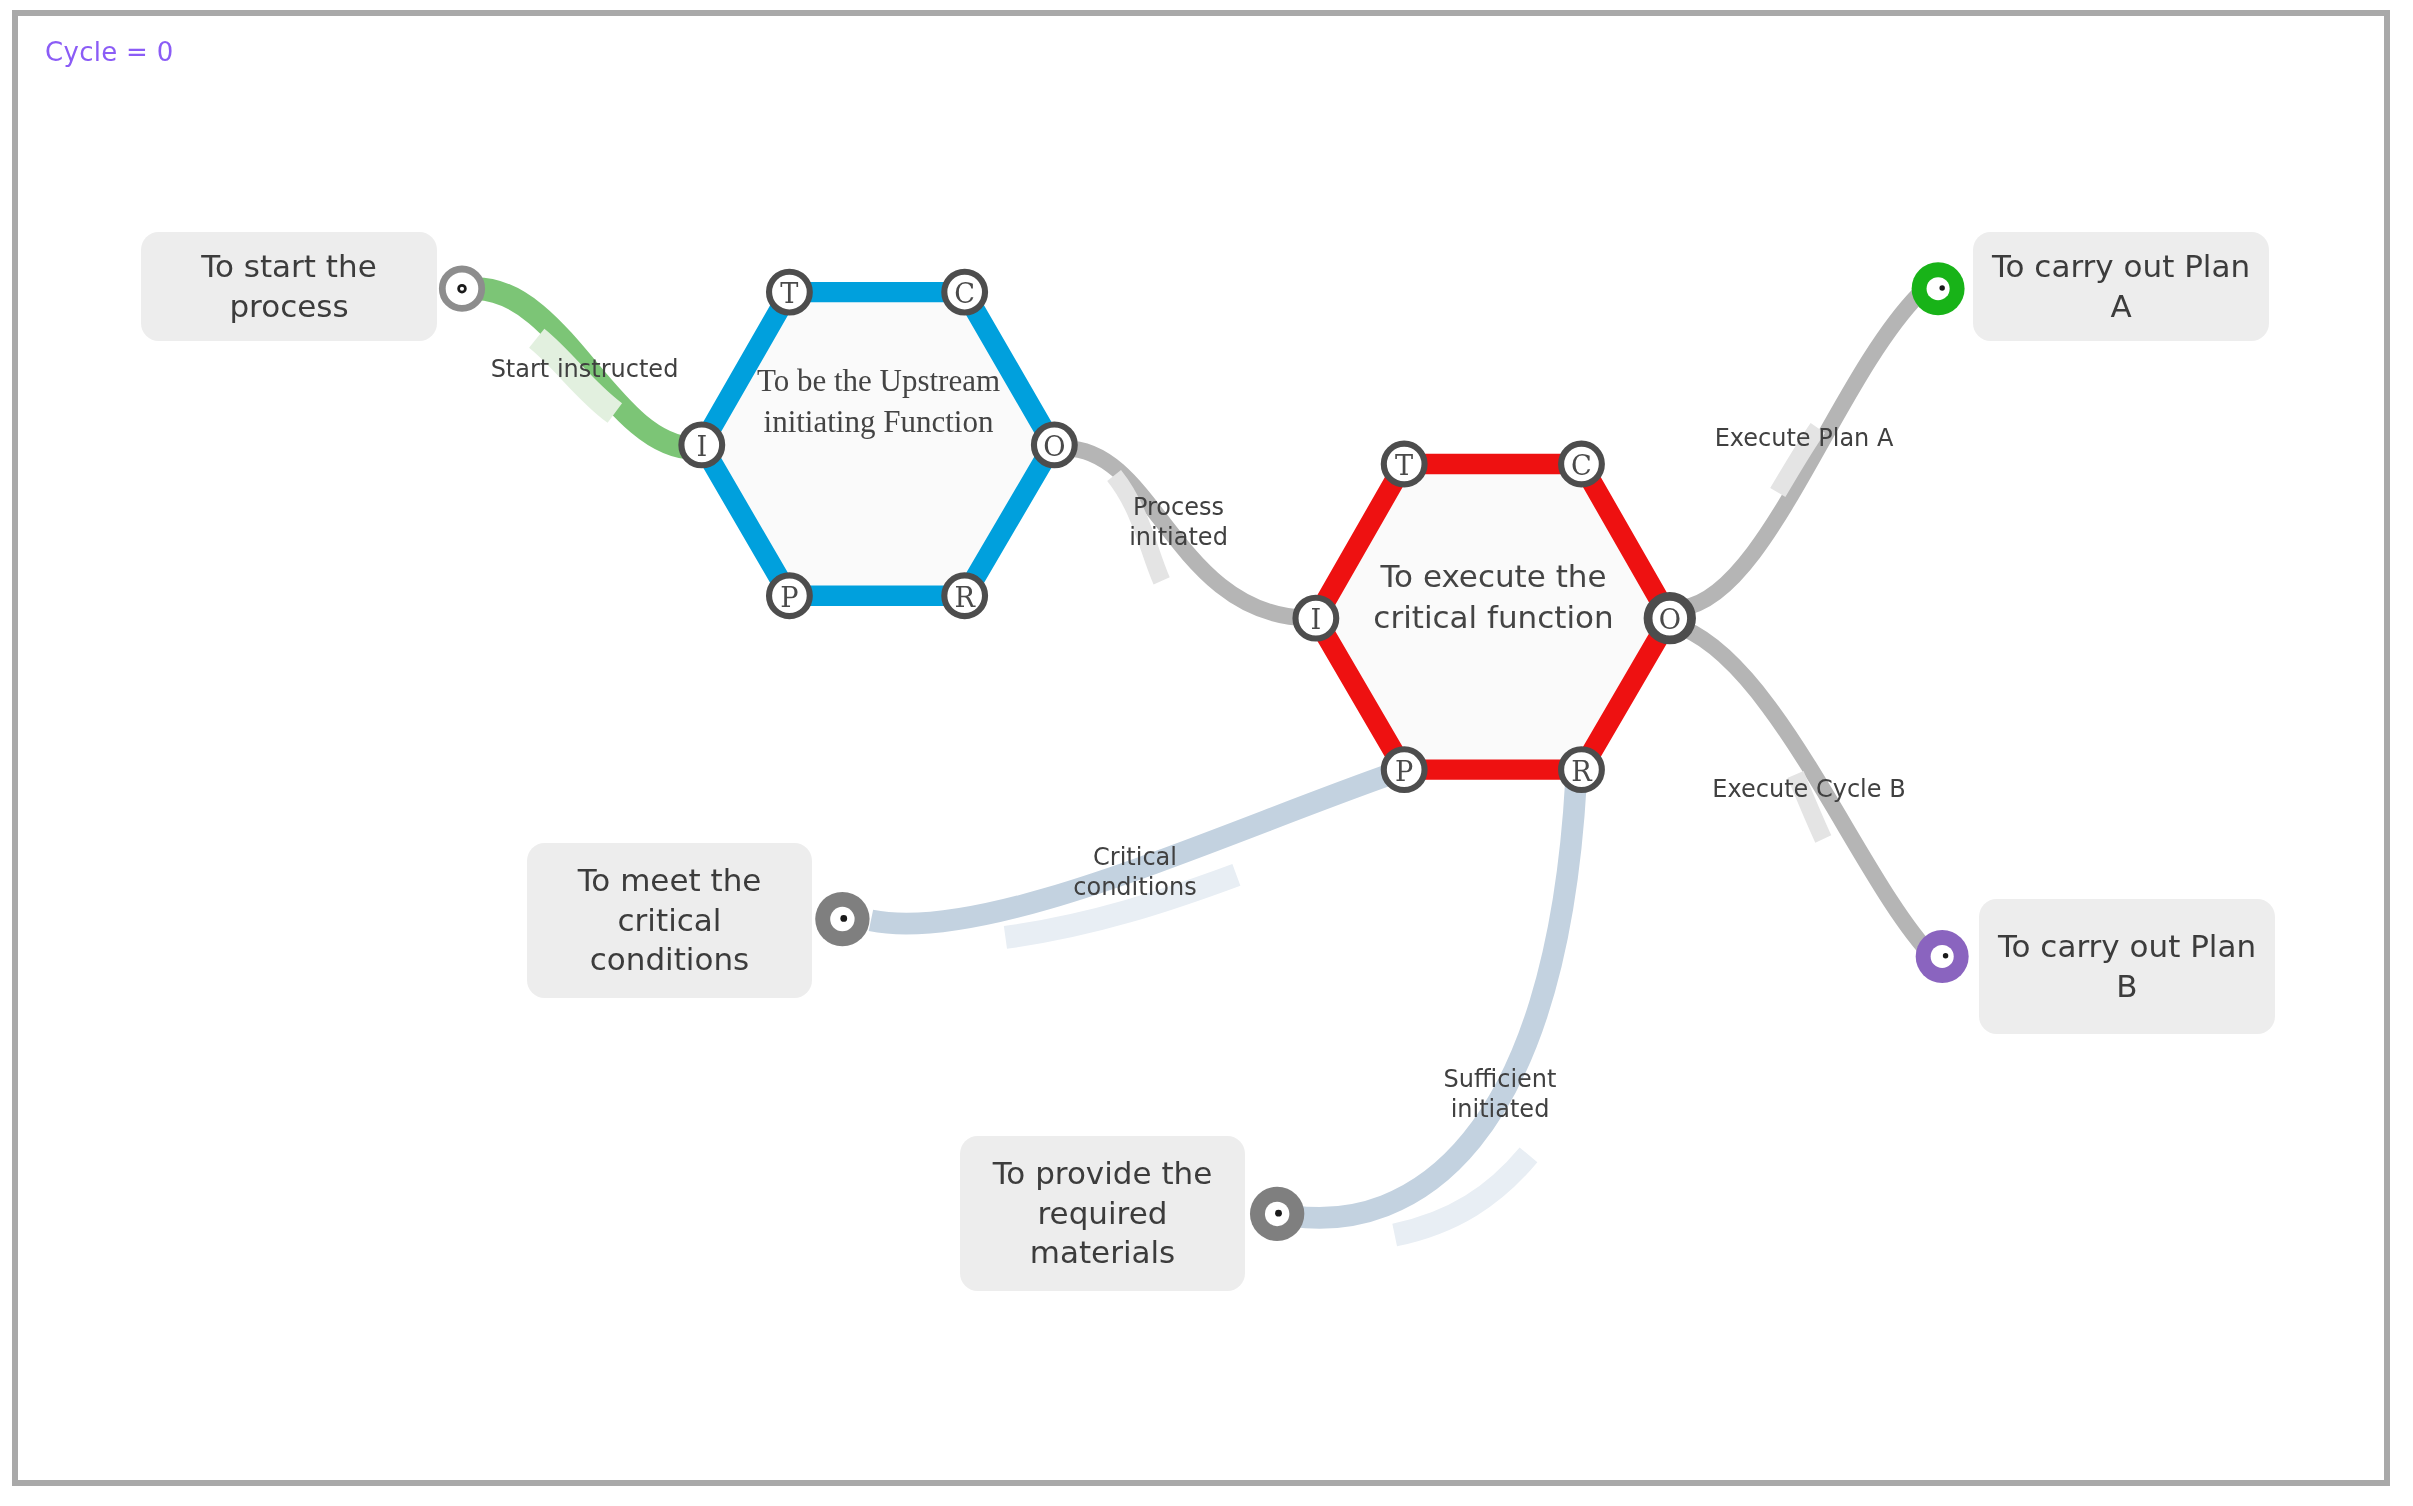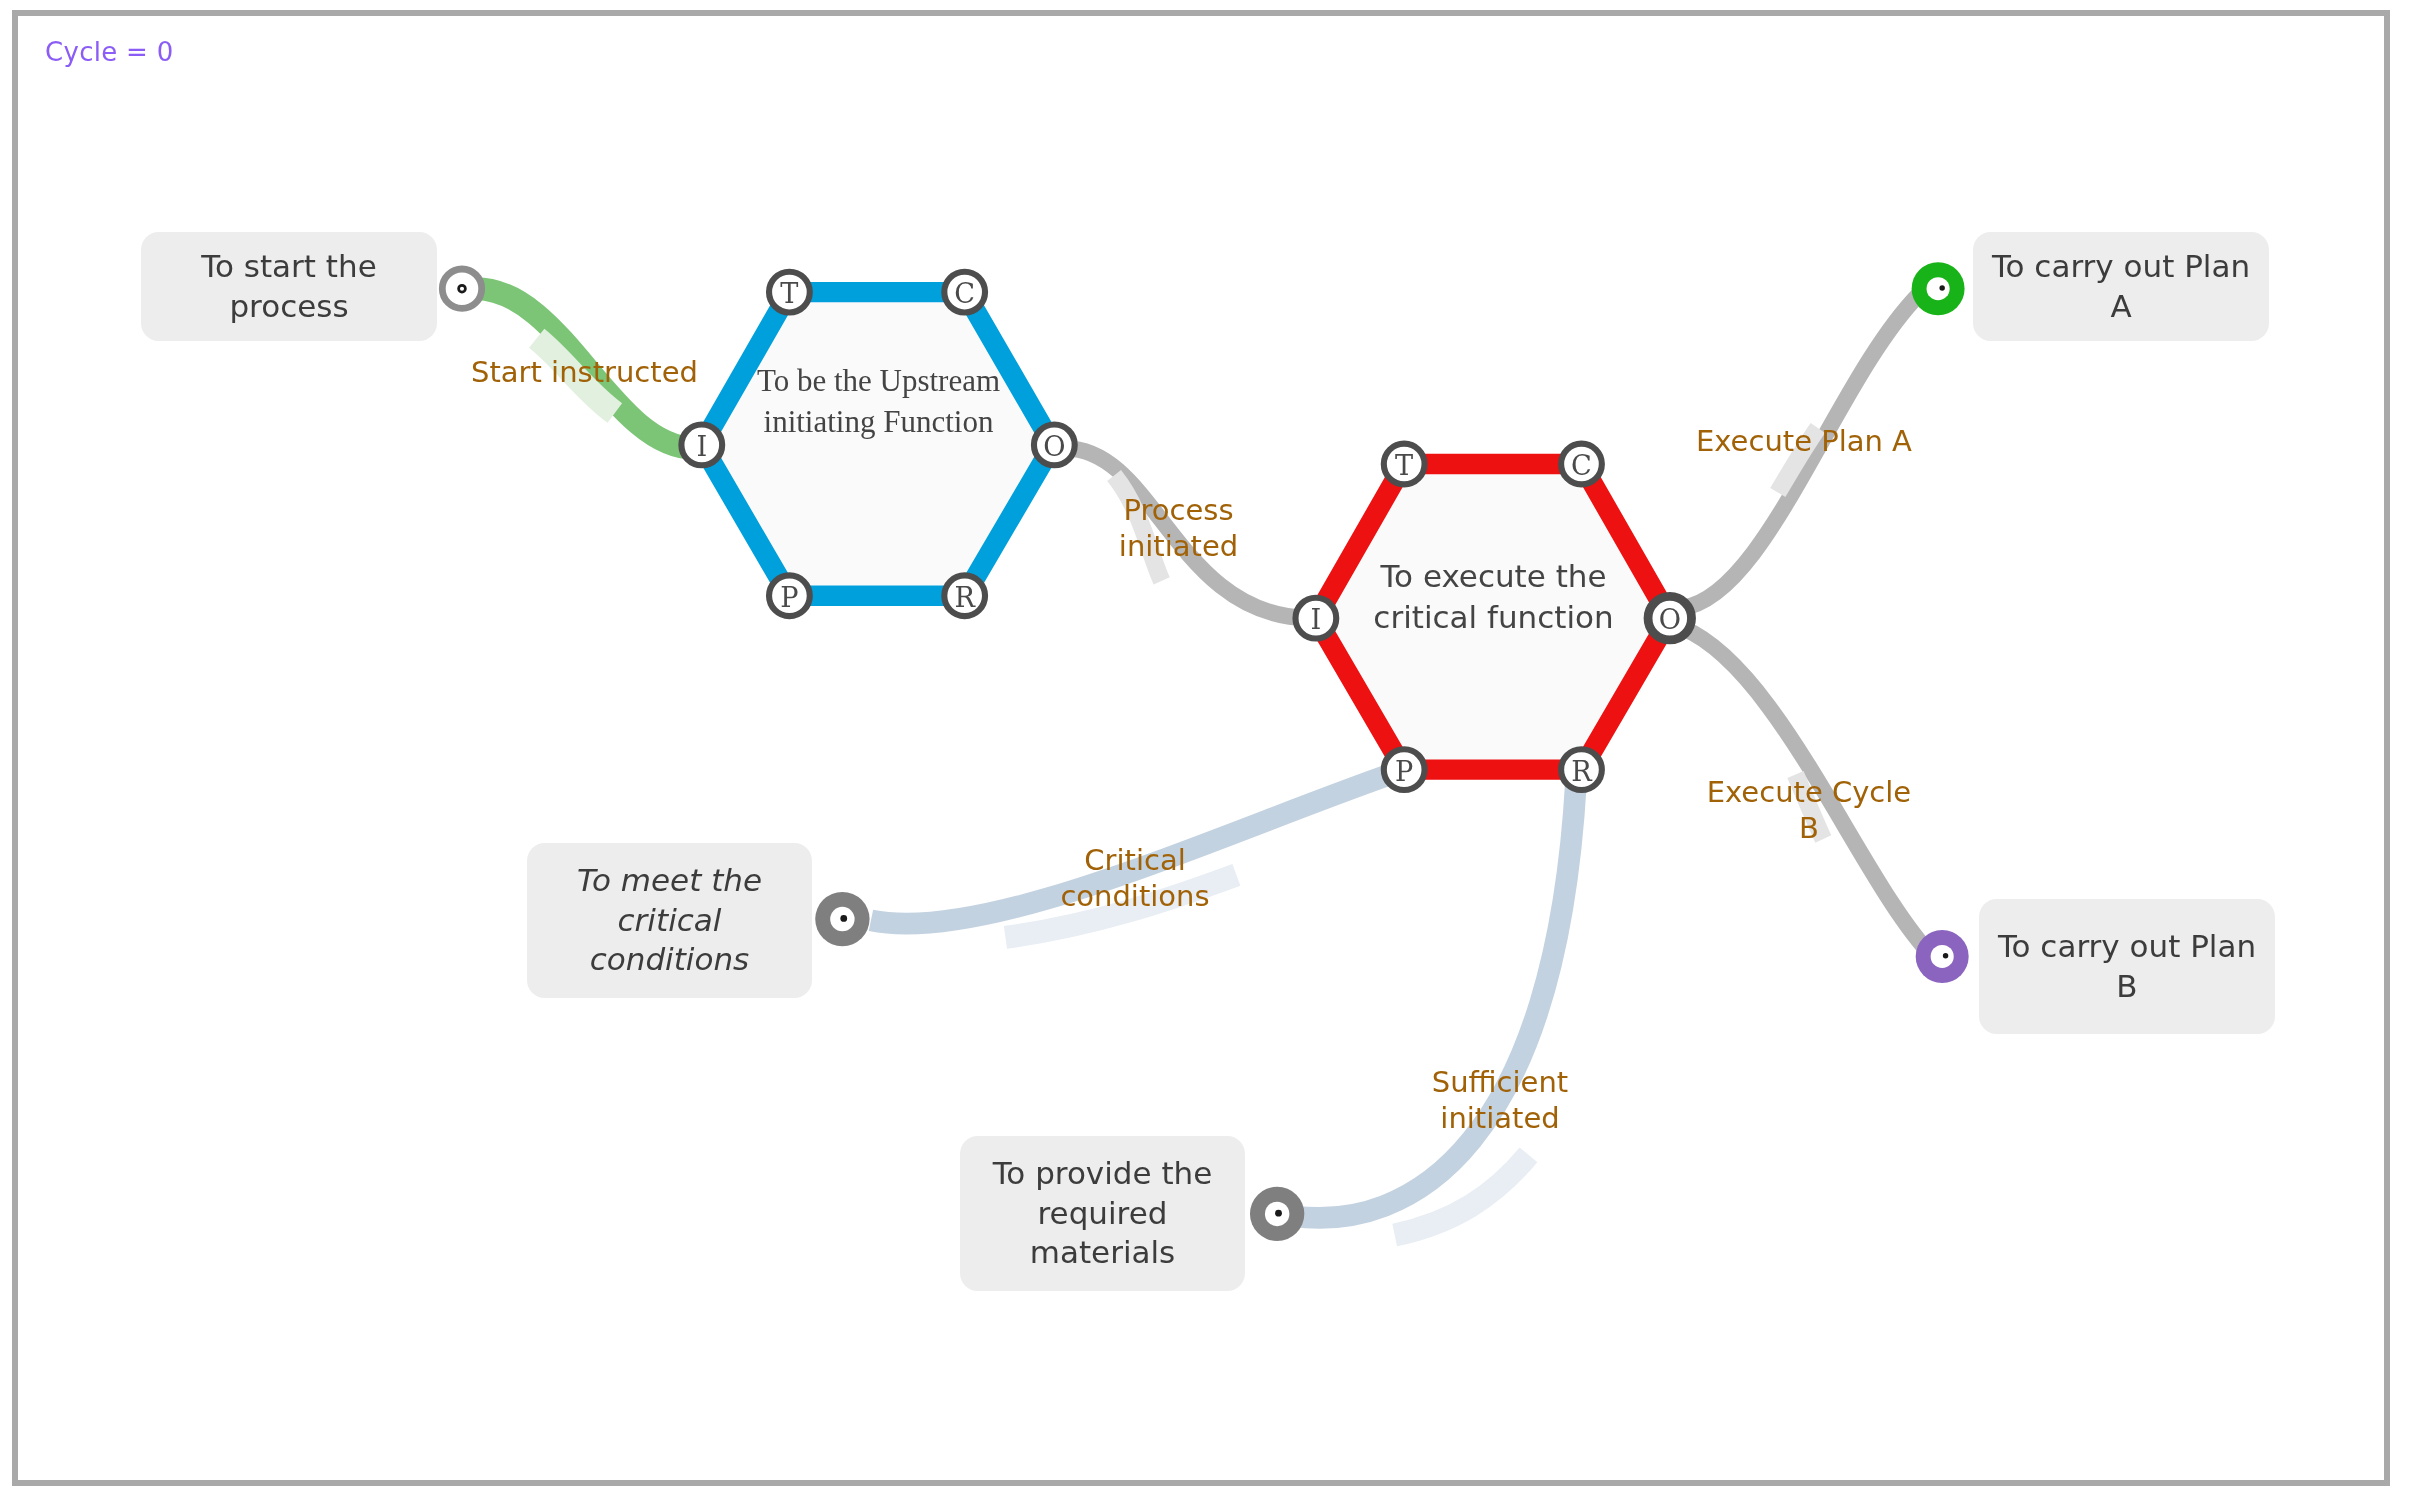--- a/index.html
+++ b/index.html
@@ -3,21 +3,21 @@
 <meta charset="utf-8">
 <style>
   html,body{margin:0;padding:0;background:#ffffff;}
   body{width:2413px;height:1506px;font-family:"DejaVu Sans",sans-serif;overflow:hidden;}
   #canvas{position:relative;width:2413px;height:1506px;background:#ffffff;}
   .frame{position:absolute;left:12.2px;top:9.5px;width:2378px;height:1476px;border:6.1px solid #a9a9a9;box-sizing:border-box;background:#fff;}
   #cycle-label{position:absolute;left:45px;top:37px;font-size:26px;color:#8b5cf6;letter-spacing:0.3px;font-family:"DejaVu Sans",sans-serif;}
   svg.layer{position:absolute;left:0;top:0;width:2413px;height:1506px;overflow:visible;}
   .nodebox{position:absolute;background:#ededed;border-radius:17.7px;color:#3c3c3c;font-size:31px;line-height:1.28;text-align:center;display:flex;align-items:center;justify-content:center;font-family:"DejaVu Sans",sans-serif;box-sizing:border-box;padding:15px 17.7px;}
   .hexlabel{position:absolute;color:#444;font-size:31px;line-height:1.33;text-align:center;font-family:"DejaVu Sans",sans-serif;}
-  .edgelabel{position:absolute;color:#a16207;font-size:29px;line-height:1.23;text-align:center;font-family:"DejaVu Sans",sans-serif;white-space:pre-line;}
+  .edgelabel{position:absolute;color:#404040;font-size:24px;line-height:1.23;text-align:center;font-family:"DejaVu Sans",sans-serif;white-space:pre-line;}
   .porttext{font-size:40px;fill:#4a4a4a;font-family:"DejaVu Serif",serif;text-anchor:middle;dominant-baseline:central;}
 </style>
 </head>
 <body>
 
 <div id="canvas">
   <div class="frame"></div>
 
   <div id="cycle-label">Cycle = 0</div>
 
@@ -150,21 +150,21 @@
   </div>
 
   <div class="nodebox" style="left:1973px;top:232px;width:296px;height:109px;">
     <span>To carry out Plan A</span>
   </div>
 
   <div class="nodebox" style="left:1979px;top:899px;width:296px;height:135px;">
     <span>To carry out Plan B</span>
   </div>
 
-  <div class="nodebox" style="left:527px;top:843px;width:285px;height:155px;font-style:italic;">
+  <div class="nodebox" style="left:527px;top:843px;width:285px;height:155px;">
     <span>To meet the critical conditions</span>
   </div>
 
   <div class="nodebox" style="left:960px;top:1136px;width:285px;height:155px;">
     <span>To provide the required materials</span>
   </div>
 
   <div class="hexlabel" style="left:751px;top:360px;width:255px;font-family:Liberation Serif, serif;">To be the Upstream initiating Function</div>
 
   <div class="hexlabel" style="left:1354px;top:556px;width:279px;">To execute the critical function</div>

